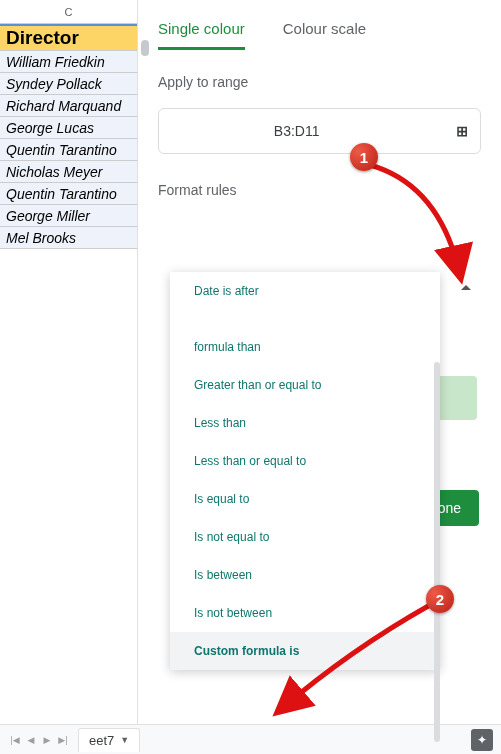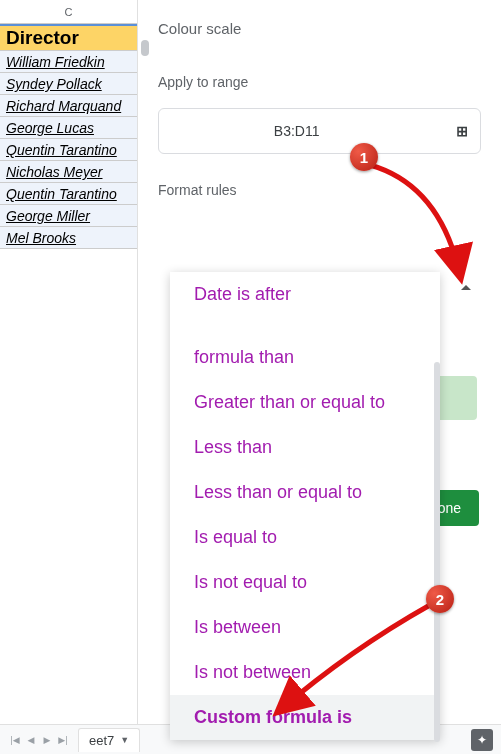--- a/index.html
+++ b/index.html
@@ -3,38 +3,38 @@
   <meta charset="utf-8">
   <style>
     * { box-sizing: border-box; margin: 0; padding: 0; font-family: Arial, "Helvetica Neue", sans-serif; }
     body { width: 501px; height: 754px; overflow: hidden; position: relative; background: #fff; }
 
     .wrap { display: flex; height: 726px; }
     .sheet { width: 138px; border-right: 1px solid #e0e0e0; position: relative; }
     .colhdr { height: 24px; display: flex; }
     .colhdr .lab { width: 100%; text-align: center; font-size: 11px; color: #5f6368; line-height: 24px; border-bottom: 1px solid #ccc; }
     .hcell { background: #fdd466; border-top: 2px solid #5b90d8; border-bottom: 1px solid #ccc; padding: 0 6px; font-size: 19px; font-weight: bold; line-height: 24px; white-space: nowrap; overflow: hidden; }
-    .cell { border-bottom: 1px solid #ccc; padding: 0 6px; font-size: 14px; font-style: italic; color: #000; background: #eef3fb; line-height: 22px; height: 22px; white-space: nowrap; overflow: hidden; text-decoration: underline; }
+    .cell { border-bottom: 1px solid #ccc; padding: 0 6px; font-size: 14px; font-style: italic; color: #000; background: #eef3fb; line-height: 22px; height: 22px; white-space: nowrap; overflow: hidden; }
     .vscroll { position: absolute; right: -12px; top: 40px; width: 8px; height: 16px; border-radius: 4px; background: #c5c8cc; }
 
     .panel { flex: 1; padding: 12px 20px 0; position: relative; }
     .tabs { display: flex; gap: 38px; margin: 8px 0 24px; }
     .tab { font-size: 15px; color: #5f6368; padding-bottom: 10px; border-bottom: 3px solid transparent; cursor: pointer; }
     .tab.active { color: #1e8e3e; font-weight: 500; border-bottom-color: #1e8e3e; }
     .label { font-size: 14px; color: #5f6368; font-weight: 500; margin-bottom: 18px; }
     .range { display: flex; align-items: center; border: 1px solid #dadce0; border-radius: 6px; padding: 0 12px; height: 46px; margin-bottom: 28px; }
     .range span { flex: 1; font-size: 14px; color: #3c4043; text-align: right; }
     .grid-ico { color: #1e8e3e; font-size: 18px; font-weight: bold; }
     .sub { font-size: 12px; color: #9aa0a6; margin-bottom: 14px; }
     .done { position: absolute; right: 22px; top: 490px; background: #1e8e3e; color: #fff; border: none; border-radius: 4px; padding: 10px 18px; font-size: 14px; font-weight: 500; }
     .preview { position: absolute; right: 24px; top: 376px; width: 80px; height: 44px; background: #c8e6c9; border-radius: 4px; }
 
     .dropdown { position: absolute; left: 170px; top: 272px; width: 270px; background: #fff; box-shadow: 0 2px 10px rgba(0,0,0,.2); z-index: 5; }
     .ddtrig { position: absolute; right: 30px; top: 285px; width: 0; height: 0; border-left: 5px solid transparent; border-right: 5px solid transparent; border-bottom: 5px solid #555; }
-    .dditem { padding: 12px 24px; font-size: 18px; color: #a21caf; cursor: pointer; }
+    .dditem { padding: 12px 24px; font-size: 12px; color: #0f766e; cursor: pointer; }
     .dditem:hover, .dditem.hov { background: #f1f3f4; font-weight: bold; }
     .ddscroll { position: absolute; right: 0; top: 90px; width: 6px; height: 380px; background: #dadce0; border-radius: 3px; }
     .ddspacer { height: 18px; }
 
     .callout { position: absolute; border-radius: 50%; width: 28px; height: 28px; background: radial-gradient(circle at 30% 30%, #ef5a47, #b81f14); color: #fff; font-size: 15px; font-weight: bold; display: flex; align-items: center; justify-content: center; z-index: 20; box-shadow: 0 1px 3px rgba(0,0,0,.4); }
     #c1 { left: 350px; top: 143px; }
     #c2 { left: 426px; top: 585px; }
     svg.arrow { position: absolute; z-index: 15; pointer-events: none; }
 
     .footer { position: absolute; bottom: 0; left: 0; right: 0; height: 30px; background: #f8f9fa; border-top: 1px solid #e0e0e0; display: flex; align-items: center; justify-content: space-between; padding: 0 8px; }
@@ -60,20 +60,21 @@
     <div class="cell">Quentin Tarantino</div>
     <div class="cell">Nicholas Meyer</div>
     <div class="cell">Quentin Tarantino</div>
     <div class="cell">George Miller</div>
     <div class="cell">Mel Brooks</div>
     <div class="vscroll"></div>
   </div>
 
   <div class="panel">
     <div class="tabs">
+      <div class="tab active">Single colour</div>
       <div class="tab">Colour scale</div>
     </div>
     <div class="label">Apply to range</div>
     <div class="range">
       <span>B3:D11</span>
       <span class="grid-ico">⊞</span>
     </div>
     <div class="label">Format rules</div>
 
     <div class="preview"></div>

